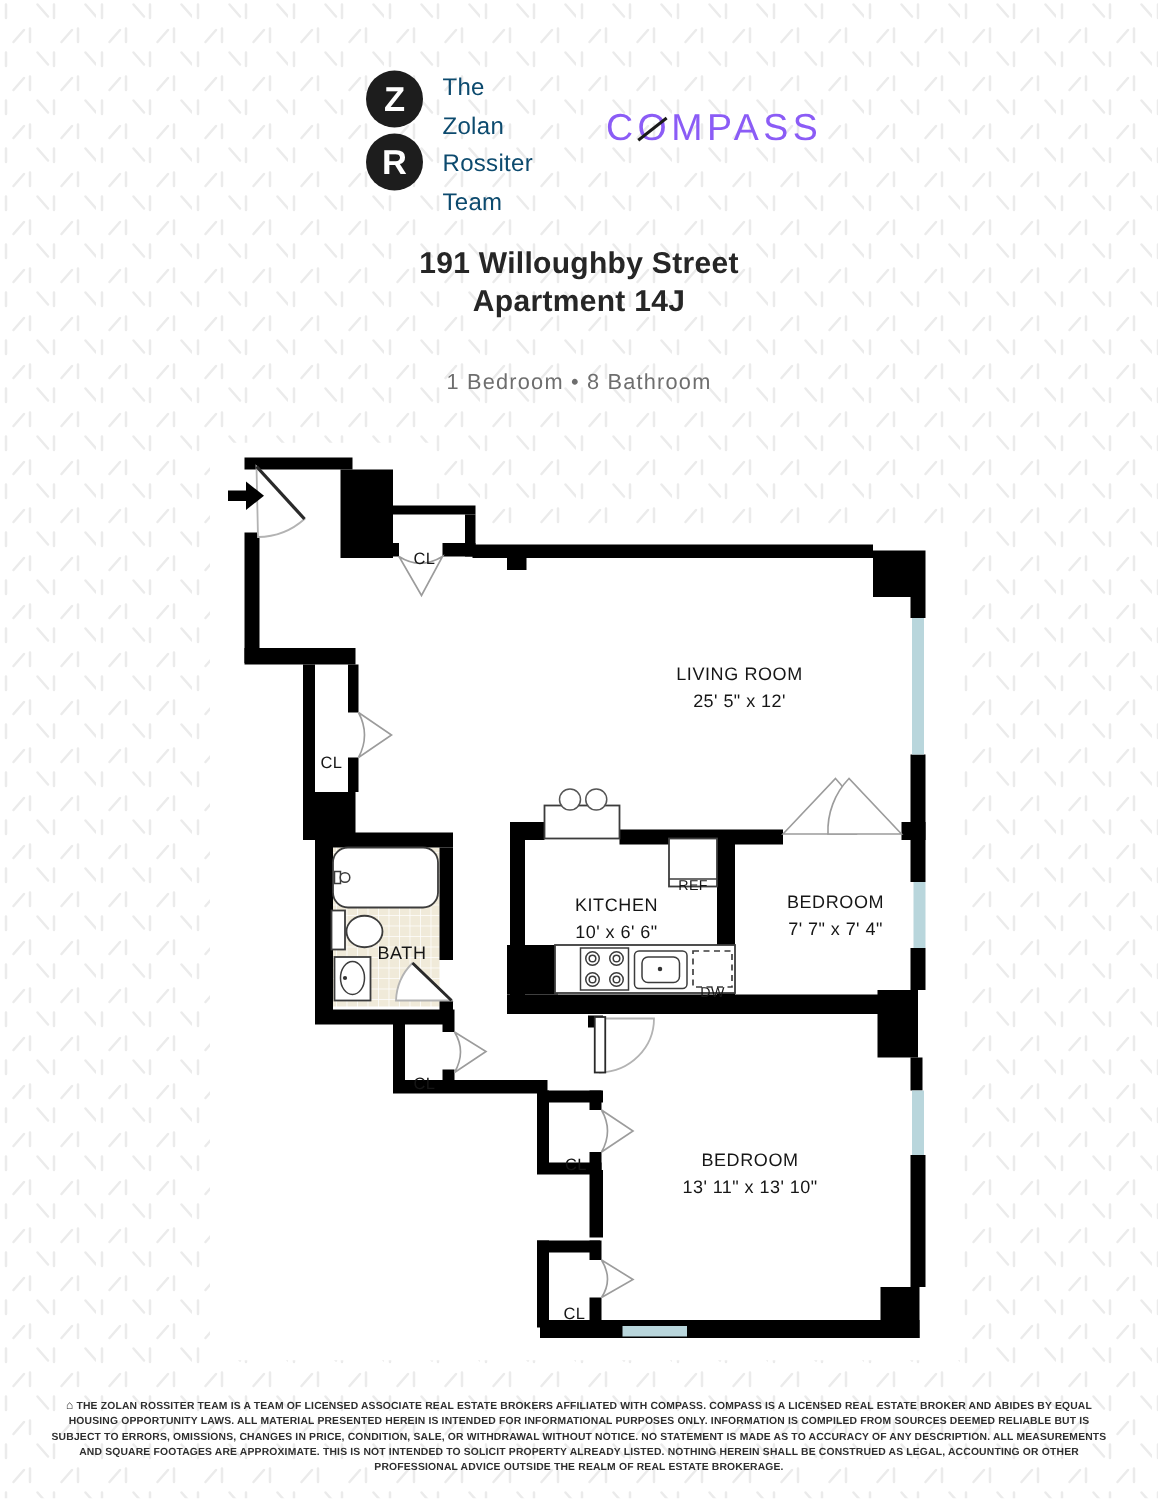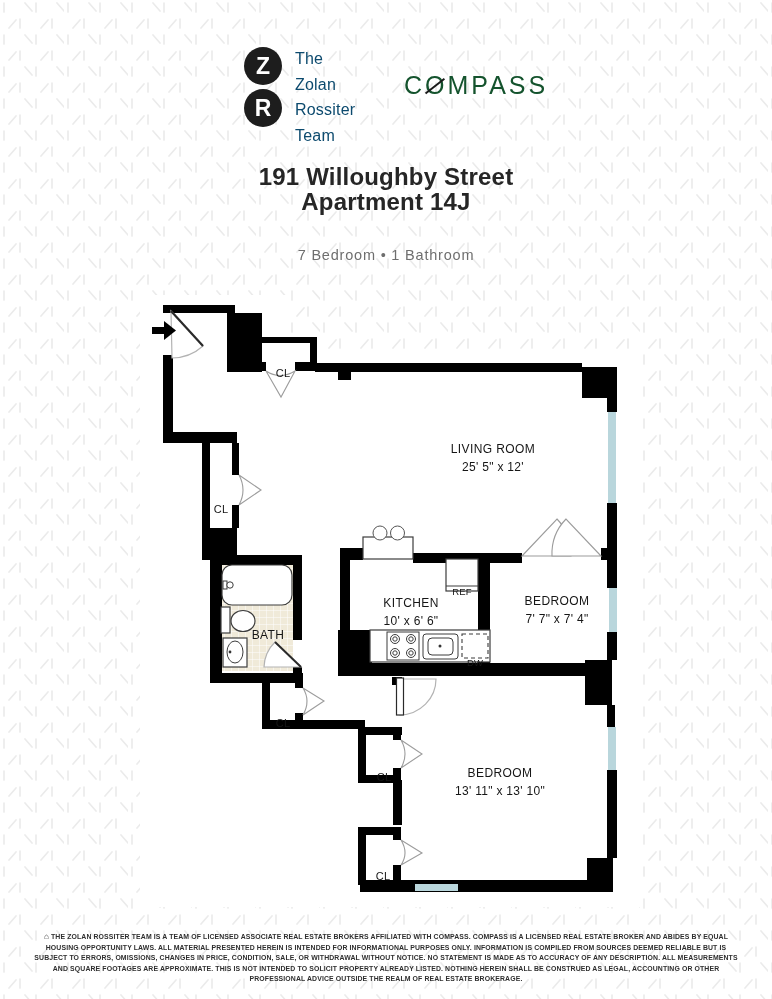--- a/index.html
+++ b/index.html
@@ -13,30 +13,30 @@
   
   .logo-circles { position:absolute; left:244px; top:47px; z-index:3; }
   .logo-circle {
     width:38px; height:38px; border-radius:50%; background:#1d1d1d; color:#fff;
     font-weight:bold; font-size:23px; display:flex; align-items:center; justify-content:center;
   }
   .logo-circle + .logo-circle { margin-top:4px; }
   .team-name { position:absolute; left:295px; top:46px; z-index:3;
     font-size:16px; line-height:25.5px; color:#0c4a6e; font-weight:500; letter-spacing:.2px; }
   .compass { position:absolute; left:404px; top:71px; z-index:3;
-    font-size:25px; letter-spacing:3px; color:#14532d; font-weight:500; white-space:nowrap; }
+    font-size:25px; letter-spacing:3px; color:#8b5cf6; font-weight:500; white-space:nowrap; }
   .compass-o { display:inline-block; position:relative; }
   .compass-o::after {
     content:''; position:absolute; left:-8%; top:47%; width:108%; height:2.2px;
     background:#1a1a1a; transform:rotate(-38deg);
   }
 
   
   .address { position:absolute; left:0; top:164px; width:100%; text-align:center; z-index:3;
-    font-size:24px; font-weight:bold; color:#262626; line-height:25px; letter-spacing:.2px; }
+    font-size:20px; font-weight:bold; color:#262626; line-height:25px; letter-spacing:.2px; }
   .summary { position:absolute; left:0; top:247px; width:100%; text-align:center; z-index:3;
     font-size:14.5px; color:#6e6e6e; letter-spacing:.8px; }
 
   
   .plan { position:absolute; left:140px; top:295px; width:500px; height:612px; z-index:2; }
   .plan svg { position:absolute; left:0; top:0; }
   .plan-label { position:absolute; transform:translate(-50%,-50%); text-align:center;
     color:#161616; white-space:nowrap; z-index:4; }
   .room-name { font-size:12px; letter-spacing:.4px; }
   .room-dims { font-size:12px; letter-spacing:.3px; margin-top:4px; }
@@ -83,21 +83,21 @@
   <div>Zolan</div>
   <div>Rossiter</div>
   <div>Team</div>
 </div>
 <div class="compass"><span>C</span><span class="compass-o">O</span><span>MPASS</span></div>
 
 <div class="address">
   <div>191 Willoughby Street</div>
   <div>Apartment 14J</div>
 </div>
-<div class="summary">7 Bedroom • 1 Bathroom</div>
+<div class="summary">1 Bedroom • 8 Bathroom</div>
 
 <div class="plan">
 <svg width="500" height="612" viewBox="0 0 500 612">
 
   <g fill="#ffffff">
     <rect x="0" y="0" width="150" height="612"></rect>
     <rect x="140" y="58" width="362" height="554"></rect>
     <rect x="110" y="38" width="72" height="42"></rect>
   </g>
 

